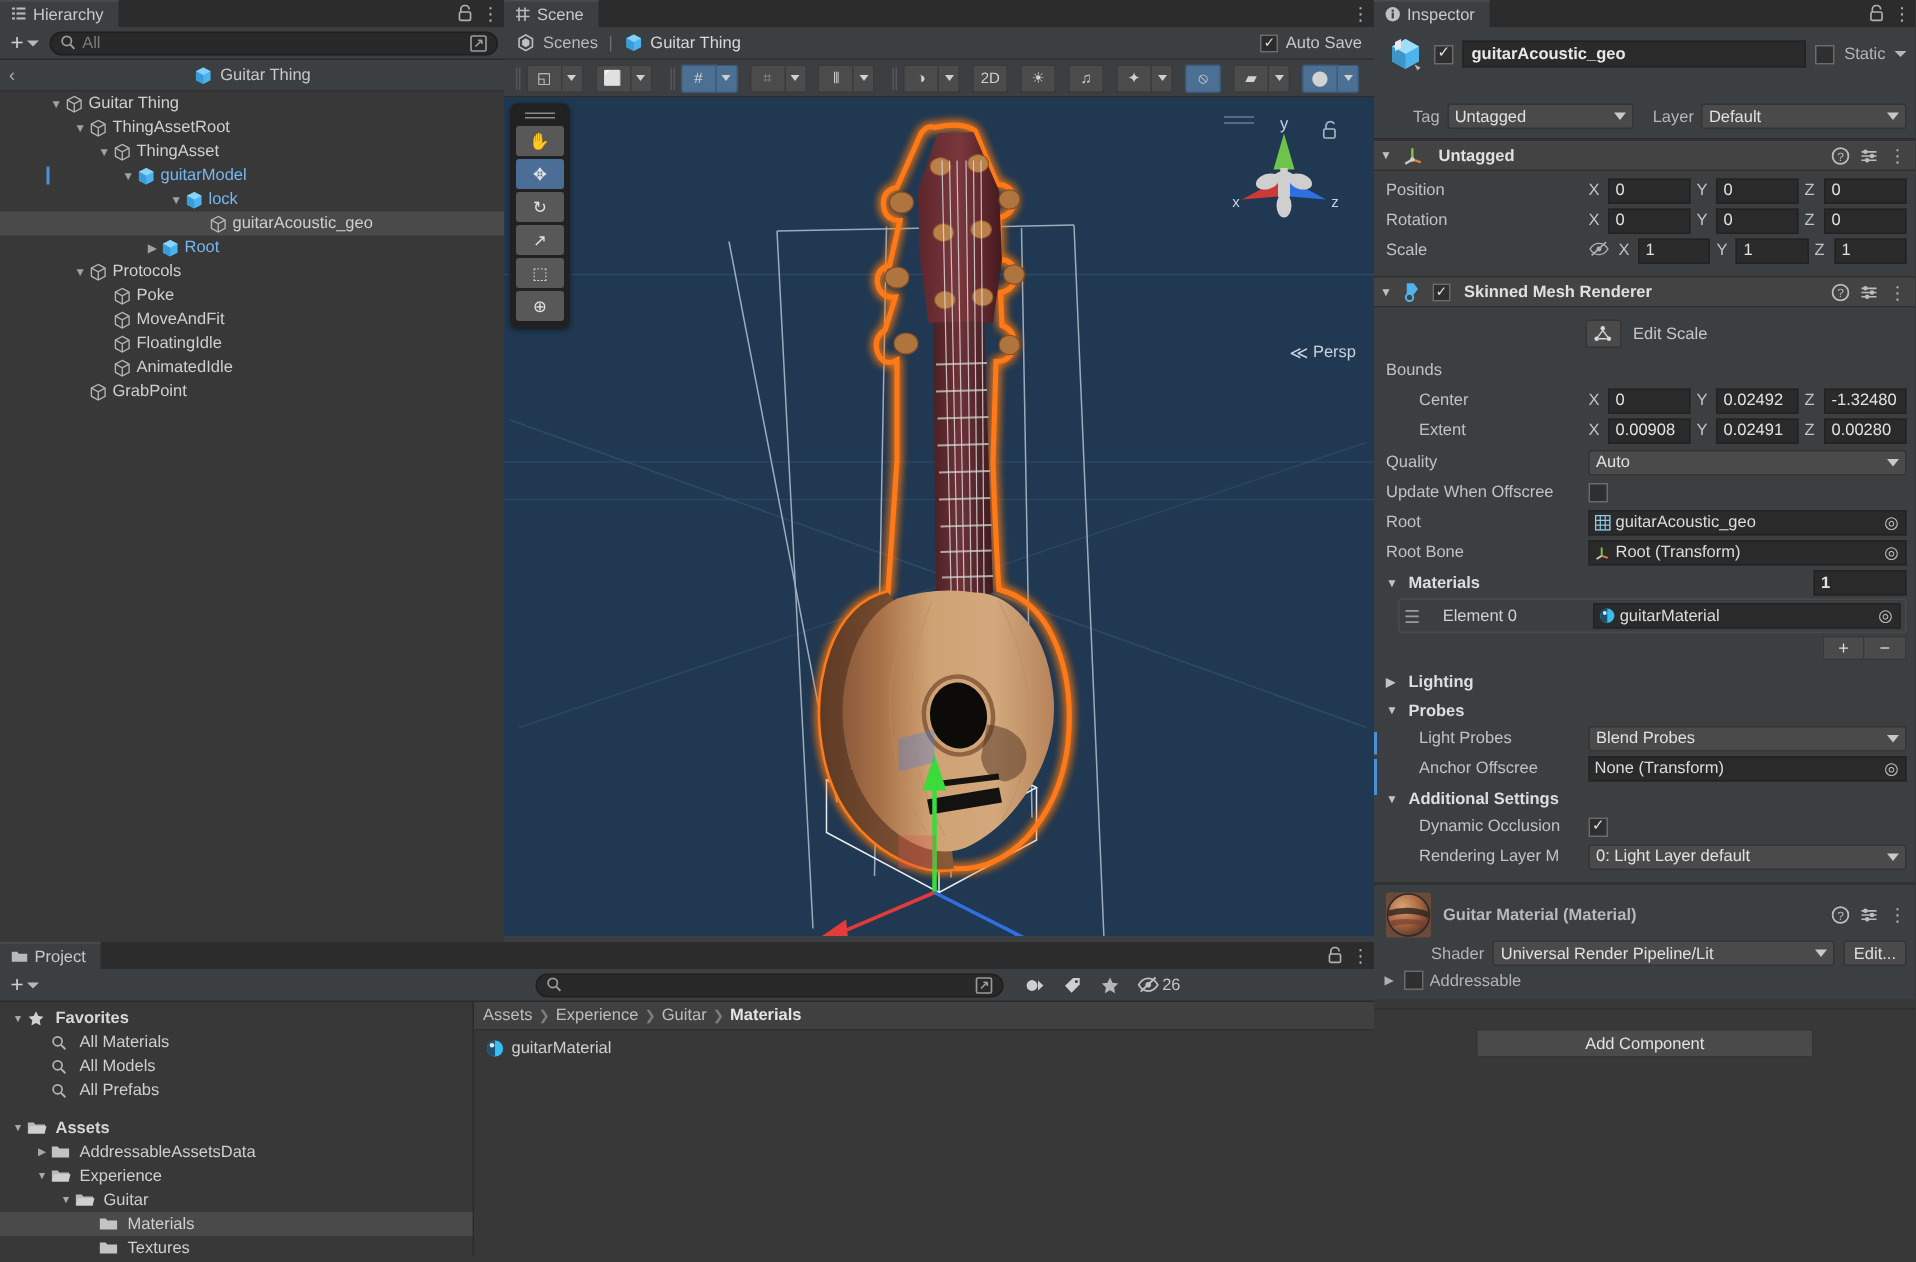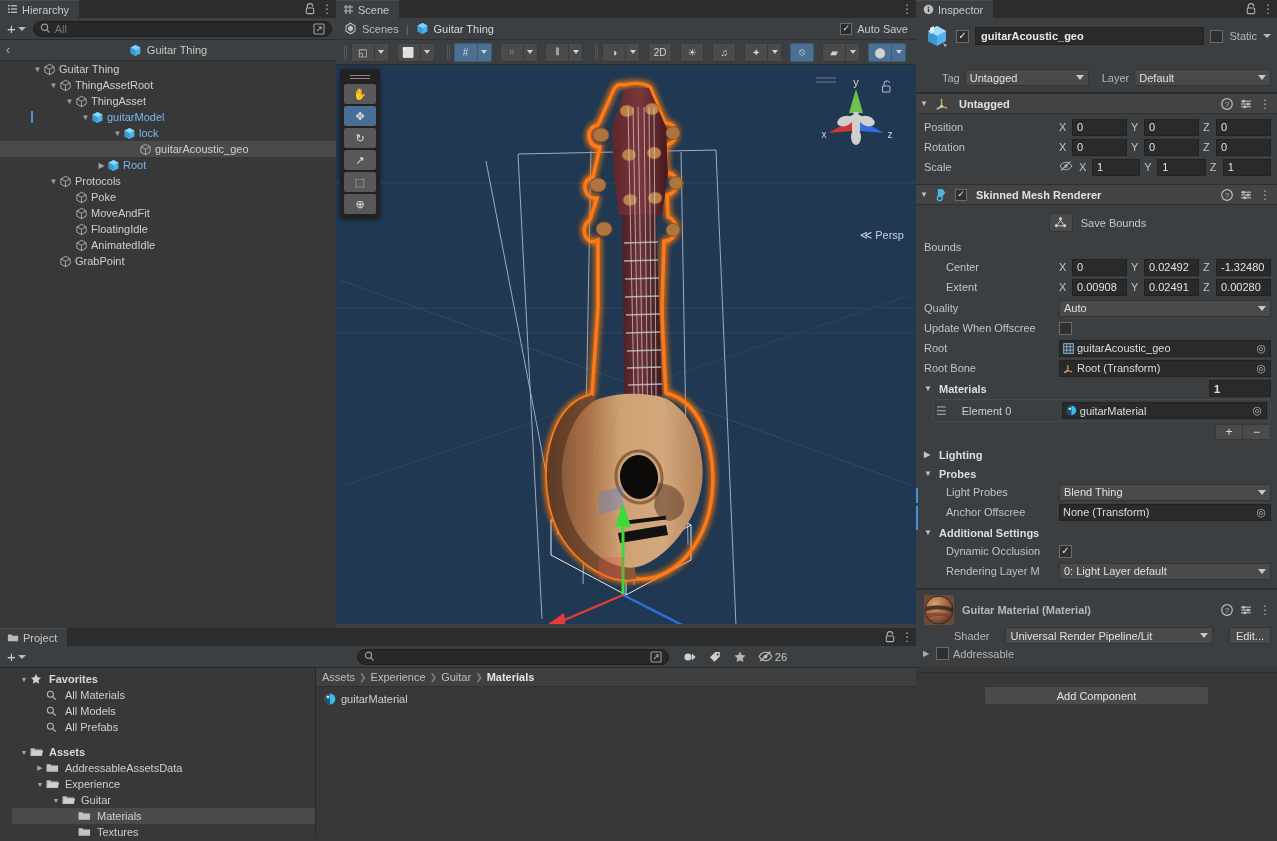--- a/index.html
+++ b/index.html
@@ -111,21 +111,21 @@
   .tool.active { background: #4a6e95; }
 
   .persp-label { position: absolute; right: 12px; top: 163px; color: #c9d2dc; font-size: 11px; display:flex; align-items:center; gap:3px;}
 
   
   #project { left: 0; top: 628px; width: 916px; height: 213px; background: #383838; }
   .proj-toolbar { height: 22px; background: #3c3f41; display: flex; align-items: center; padding: 0 4px; gap: 6px; border-bottom: 1px solid #2a2a2a;}
   .proj-body { display: flex; height: 169px; }
   .proj-tree { width: 316px; background: #383838; border-right: 1px solid #2a2a2a; padding-top: 3px; }
   .proj-right { flex: 1; background: #383838; }
-  .prow { height: 16px; display: flex; align-items: center; font-size: 11px; color: #cfcfcf; padding-right: 4px; margin-left: 12px; }
+  .prow { height: 16px; display: flex; align-items: center; font-size: 11px; color: #cfcfcf; padding-right: 4px; }
   .prow.sel { background: #4a4a4a; }
   .prow .tri { width: 12px; text-align: center; font-size: 7px; color: #a8a8a8; flex: 0 0 12px; }
   .prow .tri.open::before { content: "\25BC"; }
   .prow .tri.closed::before { content: "\25B6"; }
   .prow.bold { font-weight: bold; color: #d8d8d8; }
   .crumbs { height: 19px; background: #404040; display: flex; align-items: center; gap: 4px; padding: 0 6px; font-size: 11px; color: #bdbdbd; border-bottom: 1px solid #2f2f2f;}
   .crumbs .cur { color: #e4e4e4; font-weight: bold; }
   .crumbs .arr { color: #7d7d7d; font-size: 9px; }
   .asset-grid { padding: 3px 0 0 8px; }
   .asset-item { display: flex; align-items: center; gap: 5px; height: 17px; font-size: 11px; color: #d0d0d0; }
@@ -1018,21 +1018,21 @@
 
         <div style="display:flex;align-items:center;gap:8px;justify-content:center;margin:4px 0 6px">
           <span style="width:24px;height:19px;background:#4a4a4a;border:1px solid #353535;border-radius:2px;display:flex;align-items:center;justify-content:center">
             <svg width="13" height="13" viewBox="0 0 14 14">
               <circle cx="7" cy="3" r="1.6" fill="#d8d8d8"></circle>
                 <circle cx="2.6" cy="10.6" r="1.6" fill="#d8d8d8"></circle>
                 <circle cx="11.4" cy="10.6" r="1.6" fill="#d8d8d8"></circle>
               <path d="M7 4.6 L3.4 9.4 M7 4.6 L10.6 9.4 M4.2 10.6 H9.8" stroke="#d8d8d8" stroke-width="1"></path>
             </svg>
           </span>
-          <span style="color:#c8c8c8">Save Bounds</span>
+          <span style="color:#c8c8c8">Edit Scale</span>
         </div>
 
         <div class="frow">
             <span class="lab">Bounds</span>
           </div>
         <div class="frow">
           <span class="lab ind">Center</span>
           <span class="vec">
             <span class="axis">X</span>
             <span class="nfield">0</span>
@@ -1118,21 +1118,21 @@
           <span class="tri">▶</span>
           <span>Lighting</span>
         </div>
         <div class="sec-head">
           <span class="tri">▼</span>
           <span>Probes</span>
         </div>
         <div class="frow">
           <span class="lab ind">Light Probes</span>
           <span class="dd" style="flex:1">
-            <span>Blend Thing</span>
+            <span>Blend Probes</span>
               <i class="cv"></i>
           </span>
         </div>
         <div class="frow">
           <span class="lab ind">Anchor Offscree</span>
           <span class="objfield">
             <span>None (Transform)</span>
             <span class="pick">◎</span>
           </span>
         </div>
@@ -1182,21 +1182,21 @@
               <line x1="1" y1="3.2" x2="11" y2="3.2" stroke="#bdbdbd" stroke-width="1.1"></line>
               <line x1="1" y1="6" x2="11" y2="6" stroke="#bdbdbd" stroke-width="1.1"></line>
               <line x1="1" y1="8.8" x2="11" y2="8.8" stroke="#bdbdbd" stroke-width="1.1"></line>
               <circle cx="3.6" cy="3.2" r="1.5" fill="#bdbdbd"></circle>
                 <circle cx="8" cy="6" r="1.5" fill="#bdbdbd"></circle>
                 <circle cx="4.8" cy="8.8" r="1.5" fill="#bdbdbd"></circle>
             </svg>
             <span class="kebab">⋮</span>
           </span>
         </div>
-        <div style="display:flex;align-items:center;gap:16px;padding:0 6px 3px 38px">
+        <div style="display:flex;align-items:center;gap:6px;padding:0 6px 3px 38px">
           <span class="fld-lbl">Shader</span>
           <span class="dd" style="flex:1">
             <span>Universal Render Pipeline/Lit</span>
               <i class="cv"></i>
           </span>
           <span class="edit-btn">Edit...</span>
         </div>
         <div style="display:flex;align-items:center;gap:4px;padding:0 6px 6px 4px">
           <span style="color:#b0b0b0;font-size:8px;width:12px;text-align:center">▶</span>
           <span class="chk-sq"></span>

